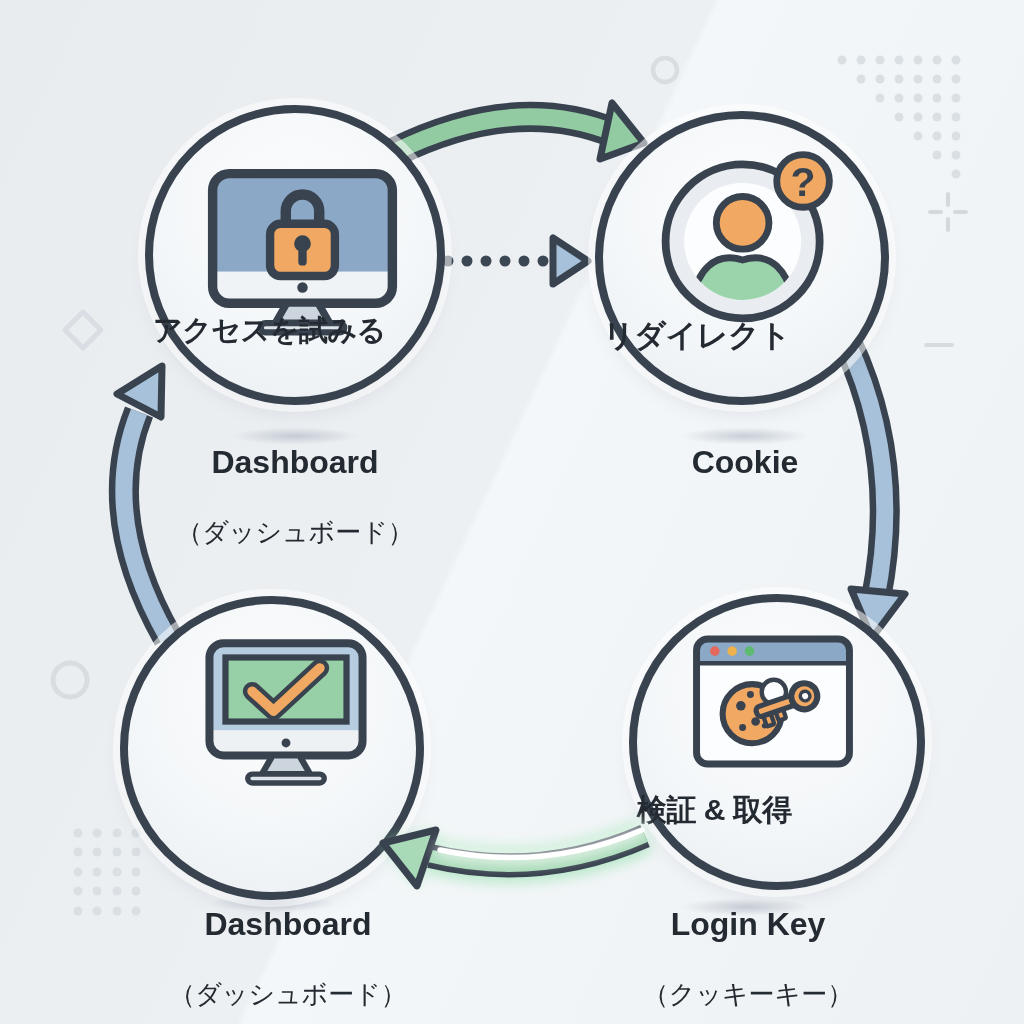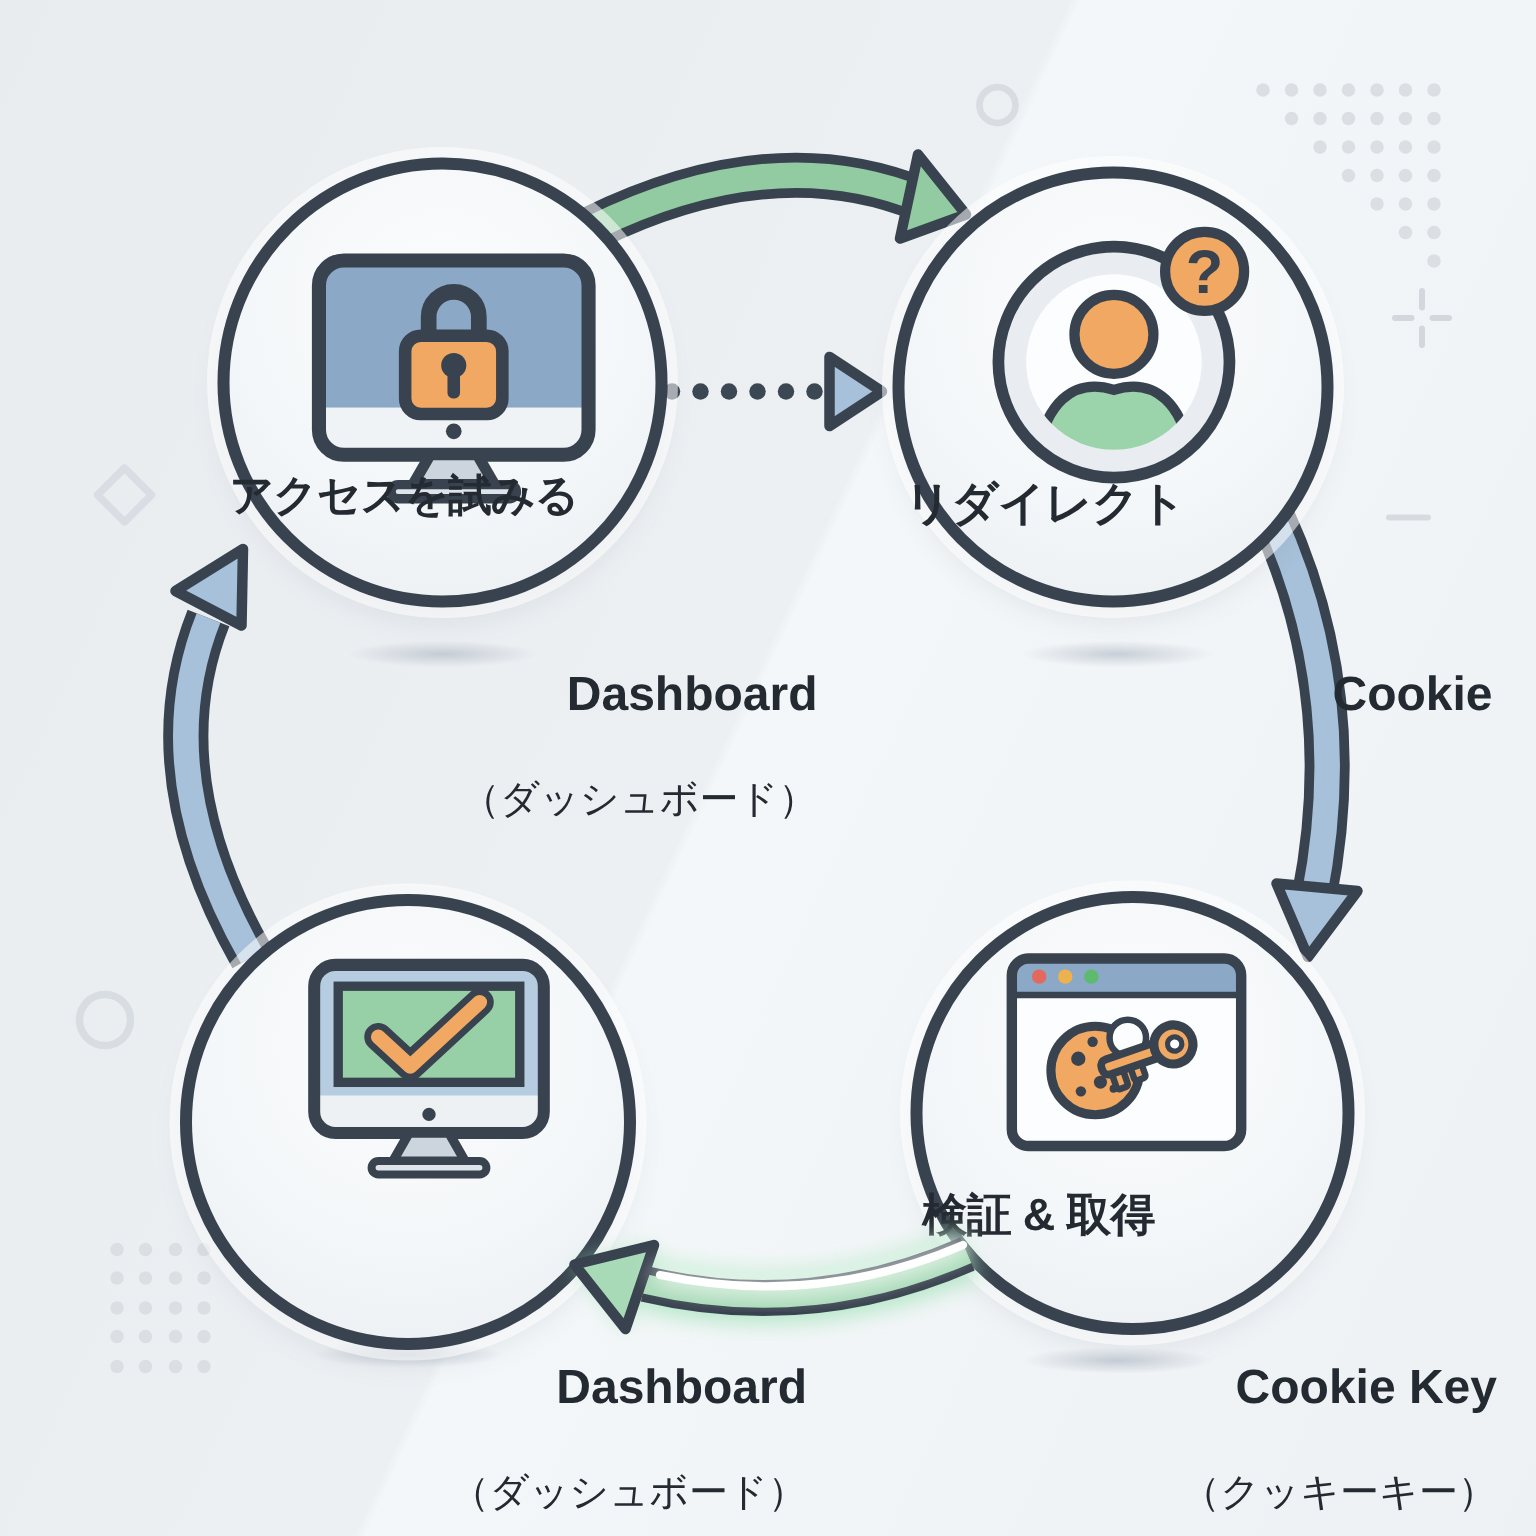--- a/index.html
+++ b/index.html
@@ -16,21 +16,21 @@
     box-shadow:0 0 0 7px rgba(255,255,255,.55),0 10px 18px rgba(100,115,135,.12);
   }
   .node-caption{
     position:absolute;left:0;width:100%;text-align:left;
     font-weight:700;color:#242a31;letter-spacing:-.5px;white-space:nowrap;
   }
   .eshadow{
     position:absolute;border-radius:50%;
     background:radial-gradient(ellipse at center,rgba(165,175,188,.55) 0%,rgba(165,175,188,0) 70%);
   }
-  .label{position:absolute;text-align:right;color:#242a31;}
+  .label{position:absolute;text-align:center;color:#242a31;}
   .label-en{font-size:32px;font-weight:700;line-height:36px;}
   .label-ja{font-size:26px;font-weight:400;line-height:33px;margin-top:36px;}
 </style>
 </head>
 <body>
 
 <div class="stage">
 
   <svg class="layer" viewBox="0 0 1024 1024">
     <g fill="#dadfe4">
@@ -173,21 +173,21 @@
       <circle cx="100" cy="120" r="5" fill="#39434f"></circle>
       <rect x="14" y="8" width="172" height="126" rx="16" fill="none" stroke="#39434f" stroke-width="9"></rect>
       <rect x="32" y="24" width="136" height="72" fill="#97cfa7" stroke="#39434f" stroke-width="7"></rect>
       <path d="M62 62 L86 84 L138 36" fill="none" stroke="#39434f" stroke-width="21" stroke-linecap="round" stroke-linejoin="round"></path>
       <path d="M62 62 L86 84 L138 36" fill="none" stroke="#f0a862" stroke-width="11" stroke-linecap="round" stroke-linejoin="round"></path>
       <path d="M85 134 L115 134 L127 155 L73 155 Z" fill="#ccd5de" stroke="#39434f" stroke-width="7" stroke-linejoin="round"></path>
       <rect x="57" y="155" width="86" height="10" rx="5" fill="#dee4ea" stroke="#39434f" stroke-width="6"></rect>
     </svg>
   </div>
 
-  <div class="node-circle" style="left:607px;top:594px;width:296px;height:296px;">
+  <div class="node-circle" style="left:629px;top:594px;width:296px;height:296px;">
     <svg viewBox="0 0 200 160" style="position:absolute;left:49px;top:30px;width:174px;height:139px;">
       <rect x="12" y="8" width="176" height="144" rx="13" fill="#fcfdfe"></rect>
       <path d="M12 21 Q12 8 25 8 H175 Q188 8 188 21 V36 H12 Z" fill="#8ba8c6"></path>
       <line x1="12" y1="36" x2="188" y2="36" stroke="#39434f" stroke-width="5"></line>
       <circle cx="33" cy="22" r="5.5" fill="#e2695c"></circle>
       <circle cx="53" cy="22" r="5.5" fill="#edb24e"></circle>
       <circle cx="73" cy="22" r="5.5" fill="#5eba6e"></circle>
       <rect x="12" y="8" width="176" height="144" rx="13" fill="none" stroke="#39434f" stroke-width="8"></rect>
       <circle cx="76" cy="94" r="34" fill="#f0a862" stroke="#39434f" stroke-width="7"></circle>
       <circle cx="101" cy="69" r="14" fill="#fcfdfe" stroke="#39434f" stroke-width="5"></circle>
@@ -234,17 +234,17 @@
     <div class="label-ja">（ダッシュボード）</div>
   </div>
   <div class="label" style="left:495px;top:444px;width:500px;">
     <div class="label-en">Cookie</div>
   </div>
   <div class="label" style="left:38px;top:906px;width:500px;">
     <div class="label-en">Dashboard</div>
     <div class="label-ja">（ダッシュボード）</div>
   </div>
   <div class="label" style="left:498px;top:906px;width:500px;">
-    <div class="label-en">Cookie Key</div>
+    <div class="label-en">Login Key</div>
     <div class="label-ja">（クッキーキー）</div>
   </div>
 
 </div>
 
 </body></html>

